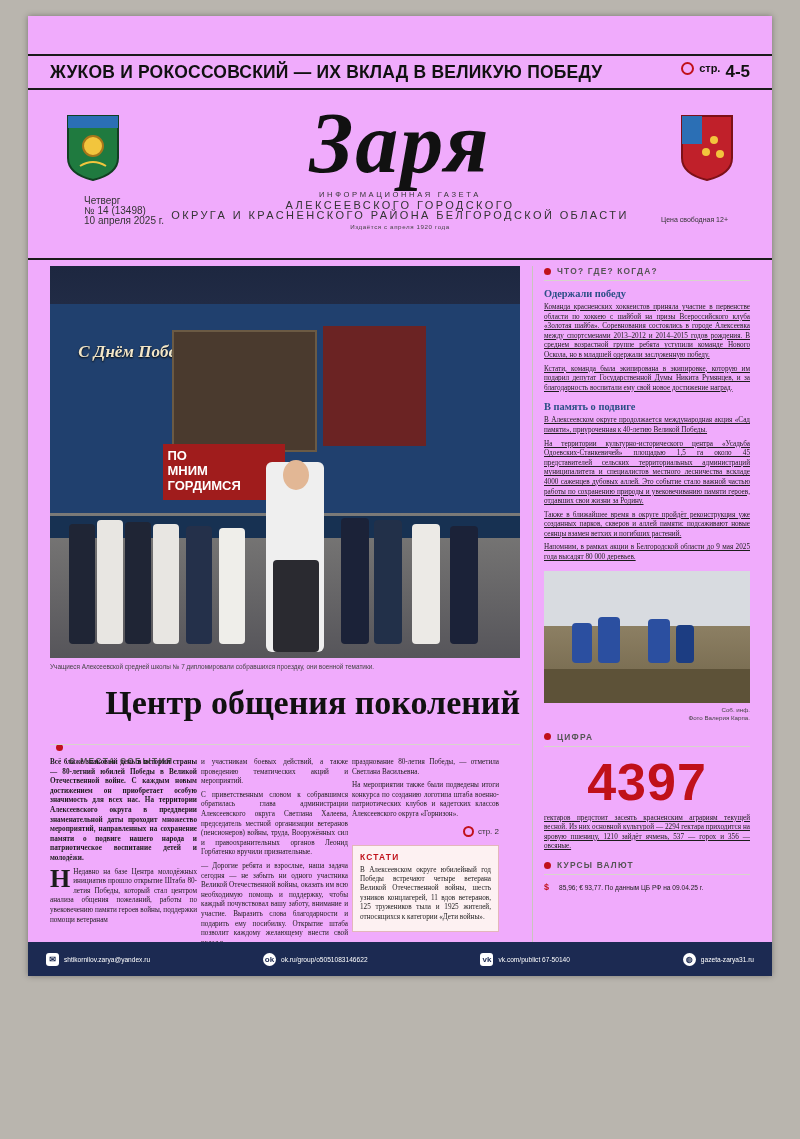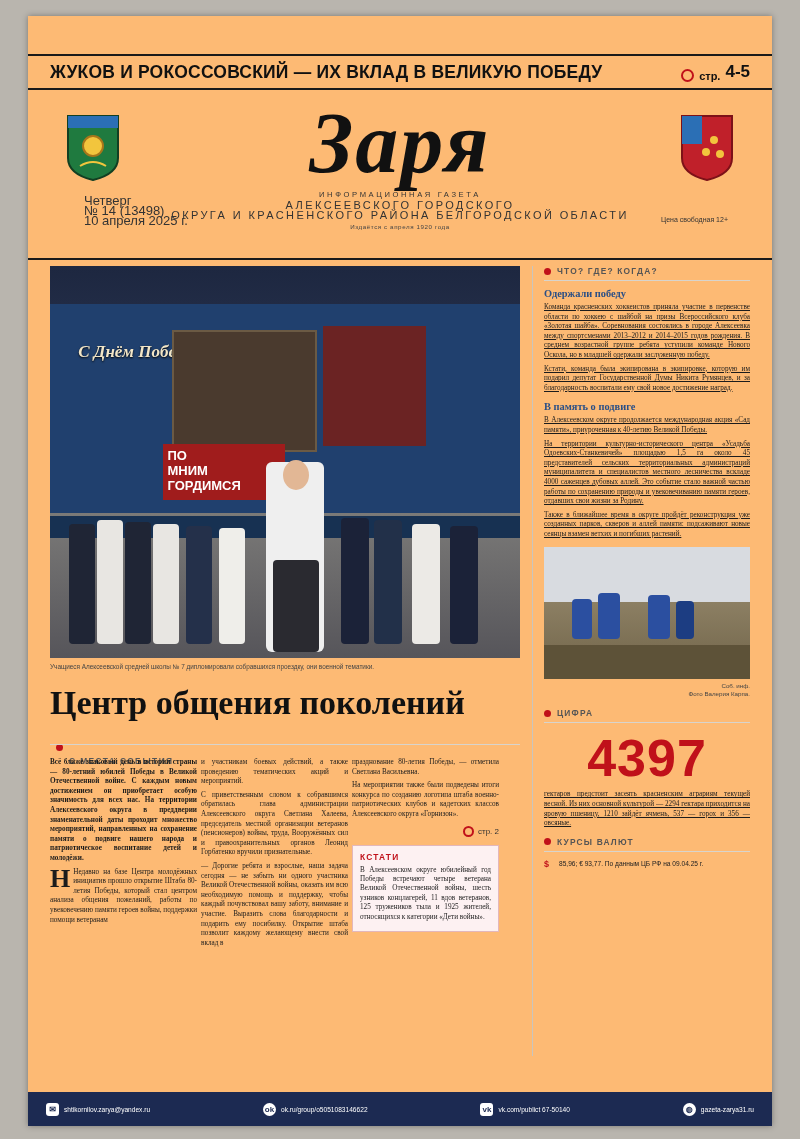--- a/index.html
+++ b/index.html
@@ -4,39 +4,39 @@
 <style>
   html,body{margin:0;padding:0;}
   body{
     width:800px;height:1139px;
     background:#b9b5ae;
     font-family:"Liberation Serif", serif;
     overflow:hidden;
   }
   .page{
     position:absolute;left:28px;top:16px;
-    width:744px;height:1110px;
-    background:#fdba74;
+    width:744px;height:960px;
+    background:#f0abfc;
     box-shadow:0 0 6px rgba(0,0,0,.35);
     overflow:hidden;
   }
   
   .topbar{
     position:absolute;left:0;top:38px;width:744px;height:36px;
     border-top:2px solid #1a1a1a;border-bottom:2px solid #1a1a1a;
     display:flex;align-items:center;justify-content:space-between;
     padding:0 22px;box-sizing:border-box;
   }
   .topbar .headline{
     font-family:"Liberation Sans", sans-serif;
     font-weight:bold;font-size:17.5px;letter-spacing:.2px;color:#111;
     white-space:nowrap;
   }
   .pageref{
-    display:flex;align-items:flex-end;gap:5px;
+    display:flex;align-items:flex-start;gap:5px;
     font-family:"Liberation Sans", sans-serif;font-weight:bold;font-size:15px;color:#111;
   }
   .pageref .dot{
     width:13px;height:13px;border-radius:50%;
     border:2px solid #c0111a;box-sizing:border-box;
   }
   .pageref .small{font-size:11px;font-weight:bold;}
   .pageref .big{font-size:17px;}
   
   .masthead{position:absolute;left:0;top:74px;width:744px;height:168px;}
@@ -54,42 +54,42 @@
   }
   .logo .sub{
     margin-top:4px;
     font-family:"Liberation Sans", sans-serif;
     font-size:7.6px;letter-spacing:2.6px;color:#333;line-height:10px;
   }
   .logo .sub .l2{font-size:11px;letter-spacing:2.4px;}
   .logo .founded{font-size:6.2px;letter-spacing:.6px;color:#444;margin-top:2px;}
   .issue{
     position:absolute;left:56px;top:106px;
-    font-family:"Liberation Sans", sans-serif;font-size:13px;color:#333;line-height:10px;
+    font-family:"Liberation Sans", sans-serif;font-size:10px;color:#333;line-height:10px;
   }
   .price{
     position:absolute;right:44px;top:126px;
     font-family:"Liberation Sans", sans-serif;font-size:7px;color:#333;
   }
   .rule{position:absolute;left:0;width:744px;height:2px;background:#1a1a1a;}
   
   .content{position:absolute;left:22px;top:250px;width:700px;}
   .leftcol{position:absolute;left:0;top:0;width:470px;}
   .rightcol{position:absolute;left:494px;top:0;width:206px;}
   .vline{position:absolute;left:482px;top:0;width:1px;height:790px;background:#c9c5bd;}
   
   .photo{
     position:absolute;left:0;top:0;width:470px;height:392px;overflow:hidden;background:#2b2f3a;
   }
   .caption{
     position:absolute;top:396px;left:0;width:470px;
     font-family:"Liberation Sans", sans-serif;font-size:6.4px;color:#444;line-height:9px;
   }
   .arttitle{
-    position:absolute;top:418px;left:0;width:470px;text-align:left;
+    position:absolute;top:418px;left:0;width:470px;text-align:right;
     font-family:"Liberation Serif", serif;font-weight:bold;font-size:34px;color:#111;
   }
   .rubric{
     position:absolute;top:462px;left:6px;display:flex;align-items:center;gap:6px;
   }
   .rubric .bullet{width:7px;height:7px;border-radius:50%;background:#c0111a;}
   .rubric .txt{
     font-family:"Liberation Sans", sans-serif;font-size:8.4px;font-weight:bold;
     letter-spacing:1.4px;color:#555;text-transform:uppercase;margin-top:28px;
   }
@@ -296,20 +296,21 @@
       <div class="rline"></div>
 
       <div class="rsub">Одержали победу</div>
       <p>Команда красненских хоккеистов приняла участие в первенстве области по хоккею с шайбой на призы Всероссийского клуба «Золотая шайба». Соревнования состоялись в городе Алексеевка между спортсменами 2013–2012 и 2014–2015 годов рождения. В среднем возрастной группе ребята уступили команде Нового Оскола, но в младшей одержали заслуженную победу.</p>
       <p>Кстати, команда была экипирована в экипировке, которую им подарил депутат Государственной Думы Никита Румянцев, и за благодарность воспитали ему свой новое достижение наград.</p>
 
       <div class="rsub" style="margin-top:8px">В память о подвиге</div>
       <p>В Алексеевском округе продолжается международная акция «Сад памяти», приуроченная к 40-летию Великой Победы.</p>
       <p>На территории культурно-исторического центра «Усадьба Одоевских-Станкевичей» площадью 1,5 га около 45 представителей сельских территориальных администраций муниципалитета и специалистов местного лесничества вскладе 4000 саженцев дубовых аллей. Это событие стало важной частью работы по сохранению природы и увековечиванию памяти героев, отдавших свои жизни за Родину.</p>
       <p>Также в ближайшее время в округе пройдёт реконструкция уже созданных парков, скверов и аллей памяти: подсаживают новые сеянцы взамен ветхих и погибших растений.</p>
+      <p>Напомним, в рамках акции в Белгородской области до 9 мая 2025 года высадят 80 000 деревьев.</p>
 
       <div class="rphoto">
         <div style="position:relative;width:100%;height:100%">
           <div class="rph-bg"></div>
           <div class="rph-person" style="left:28px;top:52px;width:20px;height:40px;"></div>
           <div class="rph-person" style="left:54px;top:46px;width:22px;height:46px;"></div>
           <div class="rph-person" style="left:104px;top:48px;width:22px;height:44px;"></div>
           <div class="rph-person" style="left:132px;top:54px;width:18px;height:38px;background:#1c3d82;"></div>
           <div style="position:absolute;left:0;bottom:0;width:100%;height:34px;background:#5d5238;"></div>
         </div>

